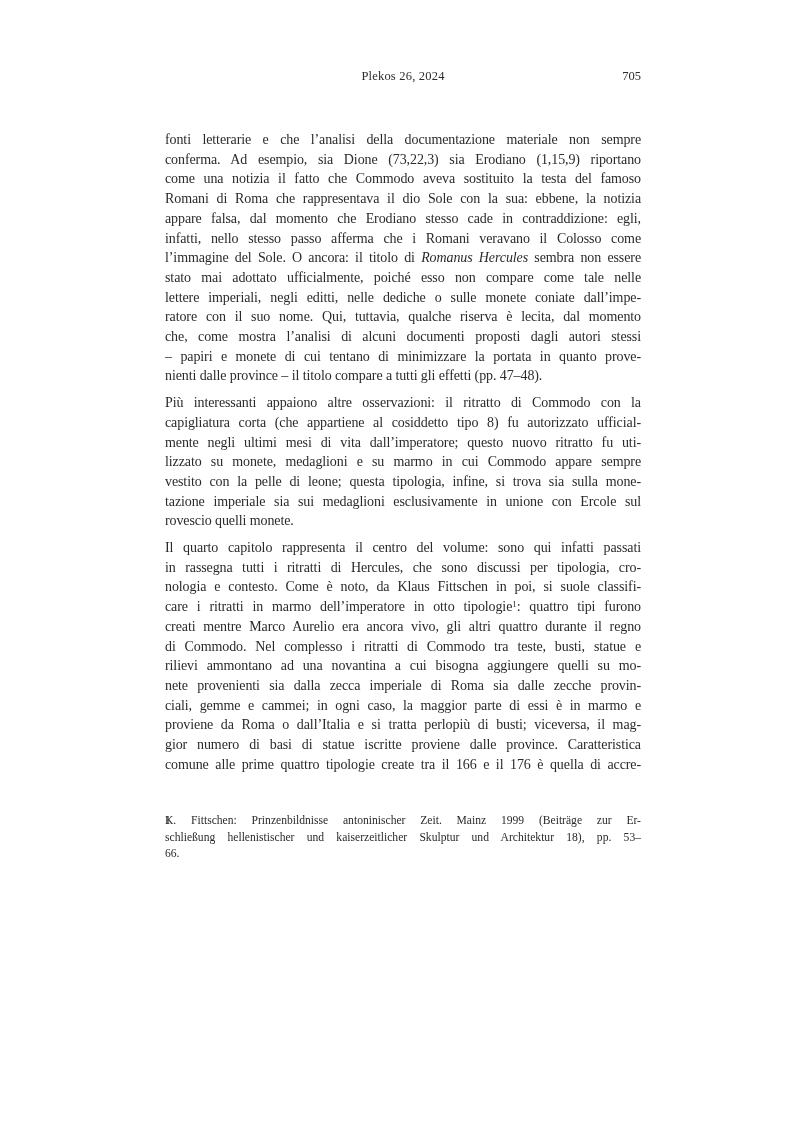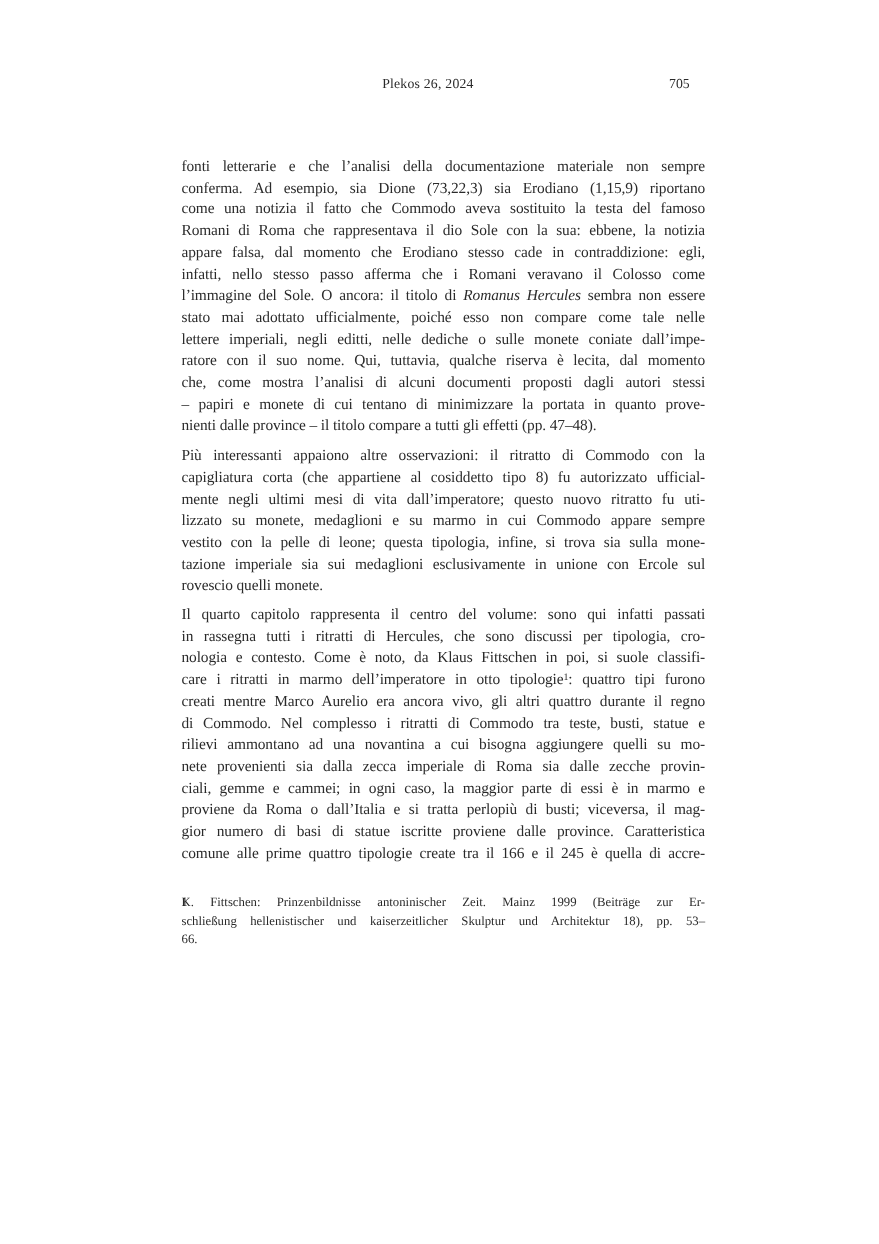--- a/index.html
+++ b/index.html
@@ -8,30 +8,30 @@
     width: 799px;
     height: 1131px;
     background: #ffffff;
     font-family: "Liberation Serif", "DejaVu Serif", serif;
     color: #2a2a2a;
     overflow: hidden;
   }
   .running-head {
     position: absolute;
     top: 69px;
-    left: 151px;
+    left: 165px;
     width: 476px;
     font-size: 12.5px;
     line-height: 15px;
   }
   .journal { display: block; text-align: center; letter-spacing: 0.2px; }
   .pagenum { position: absolute; right: 0; top: 0; }
   .body-text {
     position: absolute;
-    top: 142px;
+    top: 130px;
     left: 165px;
     width: 476px;
     font-size: 14px;
     line-height: 19.7px;
     letter-spacing: -0.1px;
   }
   .para { margin: 0 0 7px 0; }
   .ln { text-align: justify; text-align-last: justify; }
   .ln.last { text-align-last: left; }
   .ln i { font-style: italic; }
@@ -97,21 +97,21 @@
       <div class="ln">in rassegna tutti i ritratti di Hercules, che sono discussi per tipologia, cro-</div>
       <div class="ln">nologia e contesto. Come è noto, da Klaus Fittschen in poi, si suole classifi-</div>
       <div class="ln"><span>care i ritratti in marmo dell’imperatore in otto tipologie</span><sup class="fnref">1</sup><span>: quattro tipi furono</span></div>
       <div class="ln">creati mentre Marco Aurelio era ancora vivo, gli altri quattro durante il regno</div>
       <div class="ln">di Commodo. Nel complesso i ritratti di Commodo tra teste, busti, statue e</div>
       <div class="ln">rilievi ammontano ad una novantina a cui bisogna aggiungere quelli su mo-</div>
       <div class="ln">nete provenienti sia dalla zecca imperiale di Roma sia dalle zecche provin-</div>
       <div class="ln">ciali, gemme e cammei; in ogni caso, la maggior parte di essi è in marmo e</div>
       <div class="ln">proviene da Roma o dall’Italia e si tratta perlopiù di busti; viceversa, il mag-</div>
       <div class="ln">gior numero di basi di statue iscritte proviene dalle province. Caratteristica</div>
-      <div class="ln">comune alle prime quattro tipologie create tra il 166 e il 245 è quella di accre-</div>
+      <div class="ln">comune alle prime quattro tipologie create tra il 166 e il 176 è quella di accre-</div>
     </div>
 
   </div>
 
   <div class="footnote">
     <span class="fn-num">1</span>
     <div class="fn-body">
       <div class="fn-ln">K. Fittschen: Prinzenbildnisse antoninischer Zeit. Mainz 1999 (Beiträge zur Er-</div>
       <div class="fn-ln">schließung hellenistischer und kaiserzeitlicher Skulptur und Architektur 18), pp. 53–</div>
       <div class="fn-ln last">66.</div>

